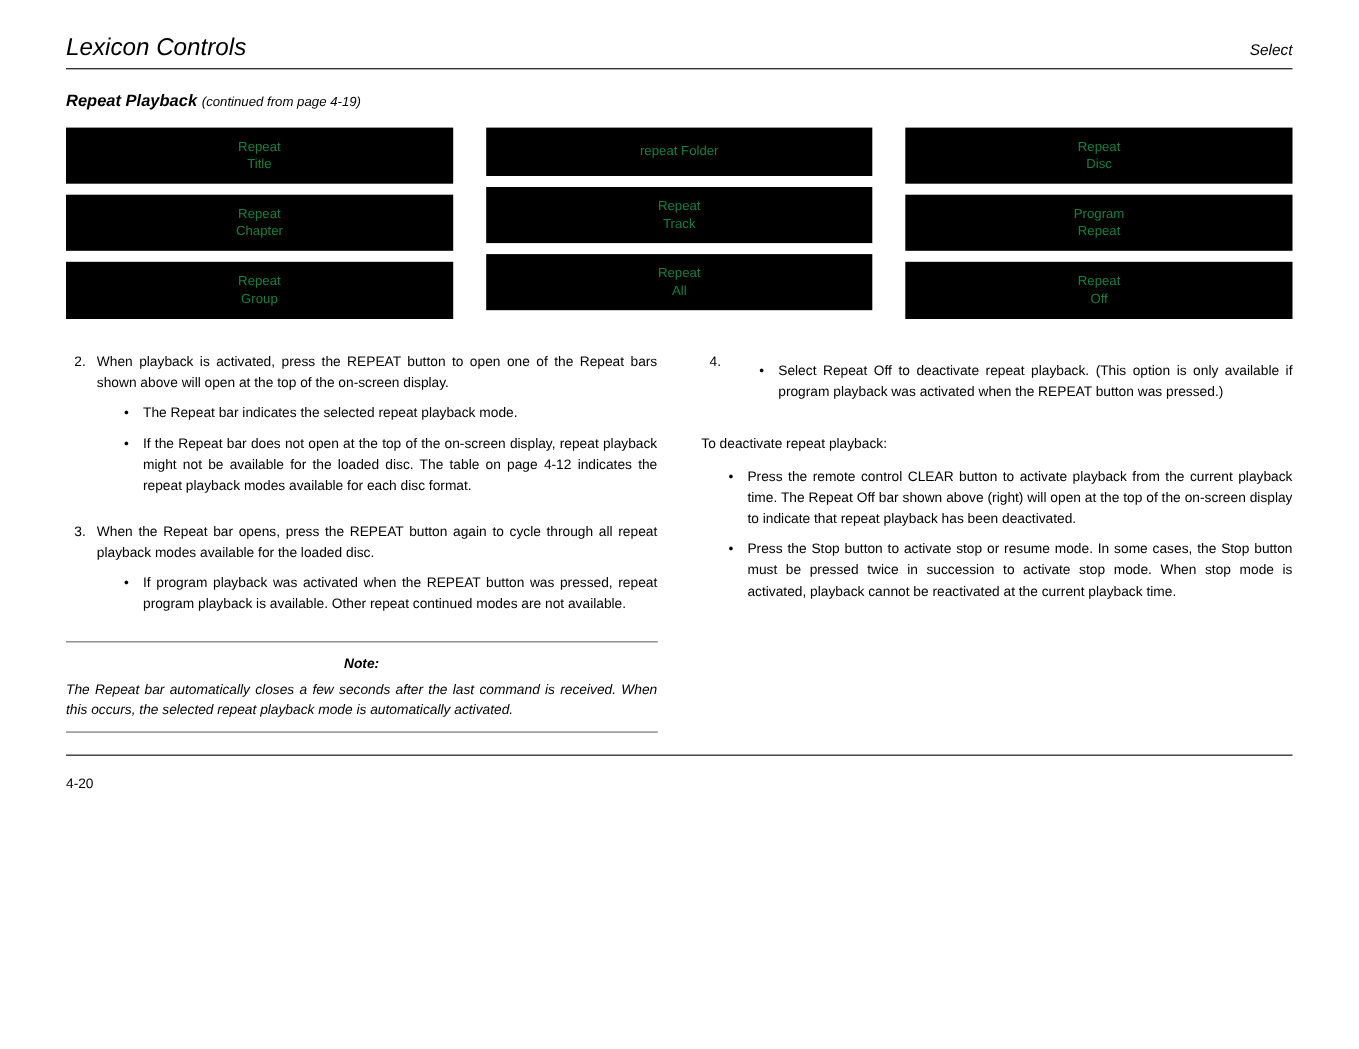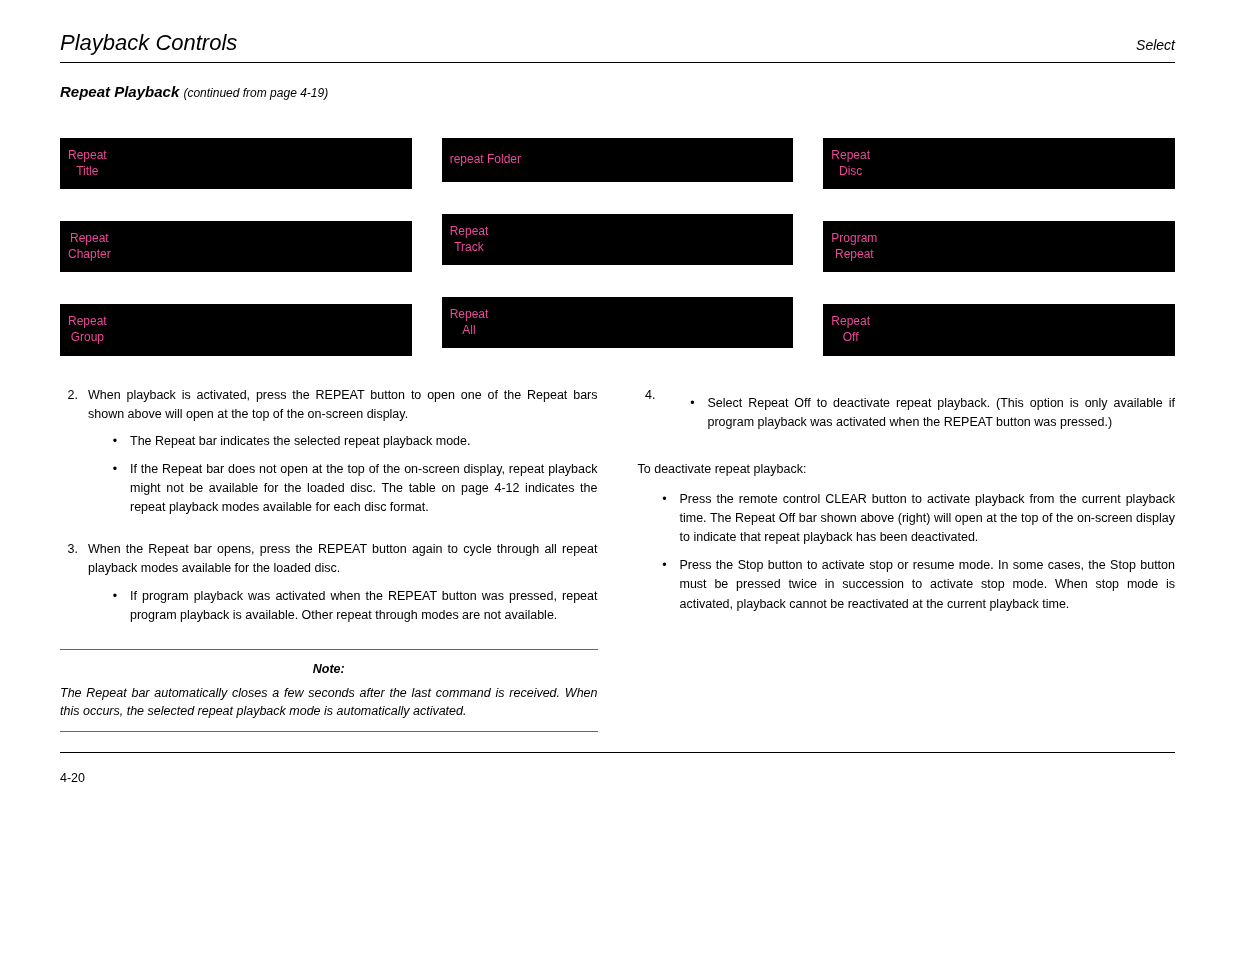--- a/index.html
+++ b/index.html
@@ -50,30 +50,29 @@
       gap: 0 30px;
       margin-bottom: 30px;
     }
     .repeat-column {
       display: flex;
       flex-direction: column;
       gap: 10px;
     }
     .repeat-bar {
       background: #000;
-      color: #ec4899;
+      color: #15803d;
       text-align: center;
       padding: 10px 8px;
       font-size: 12px;
       line-height: 1.3;
       min-height: 44px;
       display: flex;
       align-items: center;
-      justify-content: flex-start;
-      margin-top: 22px;
+      justify-content: center;
     }
 
     
     .content-area {
       display: grid;
       grid-template-columns: 1fr 1fr;
       gap: 0 40px;
       margin-bottom: 20px;
     }
 
@@ -146,21 +145,21 @@
       border-top: 1.5px solid #000;
       padding-top: 18px;
       margin-top: 20px;
       font-size: 12.5px;
     }
   </style>
 </head>
 <body>
 
 <div class="page-header">
-  <span class="page-title">Playback  Controls</span>
+  <span class="page-title">Lexicon  Controls</span>
   <span class="page-brand">Select</span>
 </div>
 
 <div class="section-heading">
   <span>Repeat Playback</span>
   <span class="continued">(continued from page 4-19)</span>
 </div>
 
 <div class="repeat-bars-container">
 
@@ -221,21 +220,21 @@
       </div>
     </div>
 
     <div class="numbered-item">
       <span class="num">3.</span>
       <div class="text">
         <span>When the Repeat bar opens, press the REPEAT button again to cycle through all repeat playback modes available for the loaded disc.</span>
         <div class="bullet-list">
           <div class="bullet-item">
             <span class="bullet-dot">•</span>
-            <span class="bullet-text">If program playback was activated when the REPEAT button was pressed, repeat program playback is available. Other repeat through modes are not available.</span>
+            <span class="bullet-text">If program playback was activated when the REPEAT button was pressed, repeat program playback is available. Other repeat continued modes are not available.</span>
           </div>
         </div>
       </div>
     </div>
 
     <div class="note-box">
       <div class="note-title">Note:</div>
       <div class="note-text">The Repeat bar automatically closes a few seconds after the last command is received. When this occurs, the selected repeat playback mode is automatically activated.</div>
     </div>
   </div>

